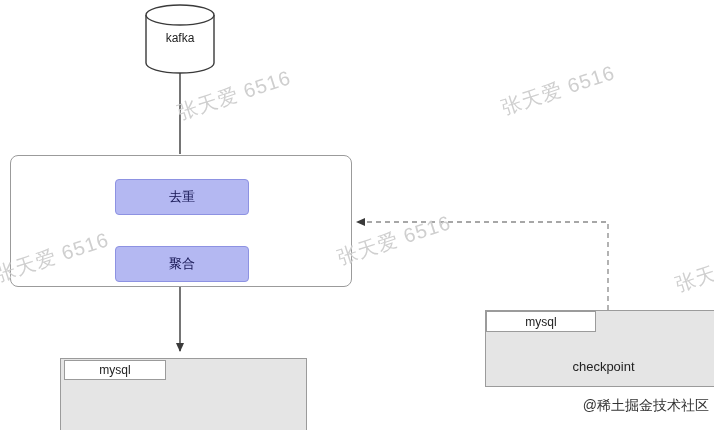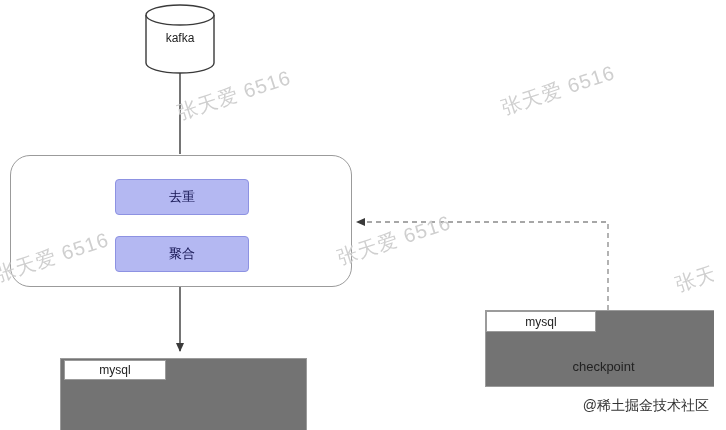--- a/index.html
+++ b/index.html
@@ -12,25 +12,25 @@
   }
   html,body{margin:0;padding:0;background:#ffffff;}
   body{font-family:"Liberation Sans","DejaVu Sans",sans-serif;}
   .canvas{position:relative;width:714px;height:430px;background:#ffffff;overflow:hidden;}
   svg.connector-layer{position:absolute;left:0;top:0;z-index:1;}
   .cyl{fill:#ffffff;stroke:var(--line);stroke-width:1.4;}
   .solid-line{stroke:var(--line);stroke-width:1.4;}
   .dashed-line{stroke:var(--dashed-line);stroke-width:1.3;fill:none;stroke-dasharray:5 4;}
   .arrow-head{fill:var(--line);}
   .kafka-label{position:absolute;left:146px;top:31px;width:68px;text-align:center;font-size:12px;color:#222;z-index:2;}
-  .pipeline-box{position:absolute;left:10px;top:155px;width:340px;height:130px;background:#ffffff;border:1px solid var(--box-border);border-radius:20px;z-index:2;}
+  .pipeline-box{position:absolute;left:10px;top:155px;width:340px;height:130px;background:#ffffff;border:1px solid var(--box-border);border-radius:8px;z-index:2;}
   .step{position:absolute;left:104px;width:132px;height:34px;background:var(--step-fill);border:1px solid var(--step-border);border-radius:4px;display:flex;align-items:center;justify-content:center;font-size:13px;color:#141452;}
   .step-1{top:23px;}
-  .step-2{top:80px;}
-  .package{position:absolute;background:#737373;border:1px solid var(--box-border);z-index:2;}
+  .step-2{top:90px;}
+  .package{position:absolute;background:#e5e5e5;border:1px solid var(--box-border);z-index:2;}
   .mysql-sink{left:60px;top:358px;width:245px;height:90px;}
   .checkpoint-pkg{left:485px;top:310px;width:235px;height:75px;}
   .package-tab{position:absolute;background:#ffffff;border:1px solid var(--box-border);display:flex;align-items:center;justify-content:center;font-size:12px;color:#222;}
   .mysql-sink-tab{left:3px;top:1px;width:100px;height:18px;}
   .checkpoint-tab{left:0;top:0;width:108px;height:19px;}
   .checkpoint-text{position:absolute;left:0;right:0;top:48px;text-align:center;font-size:13px;color:#222;}
   .watermark{position:absolute;z-index:5;font-size:20px;letter-spacing:1px;color:var(--watermark);transform:rotate(-18deg);transform-origin:left center;white-space:nowrap;pointer-events:none;}
   .wm-1{left:178px;top:100px;}
   .wm-2{left:502px;top:95px;}
   .wm-3{left:338px;top:245px;}

